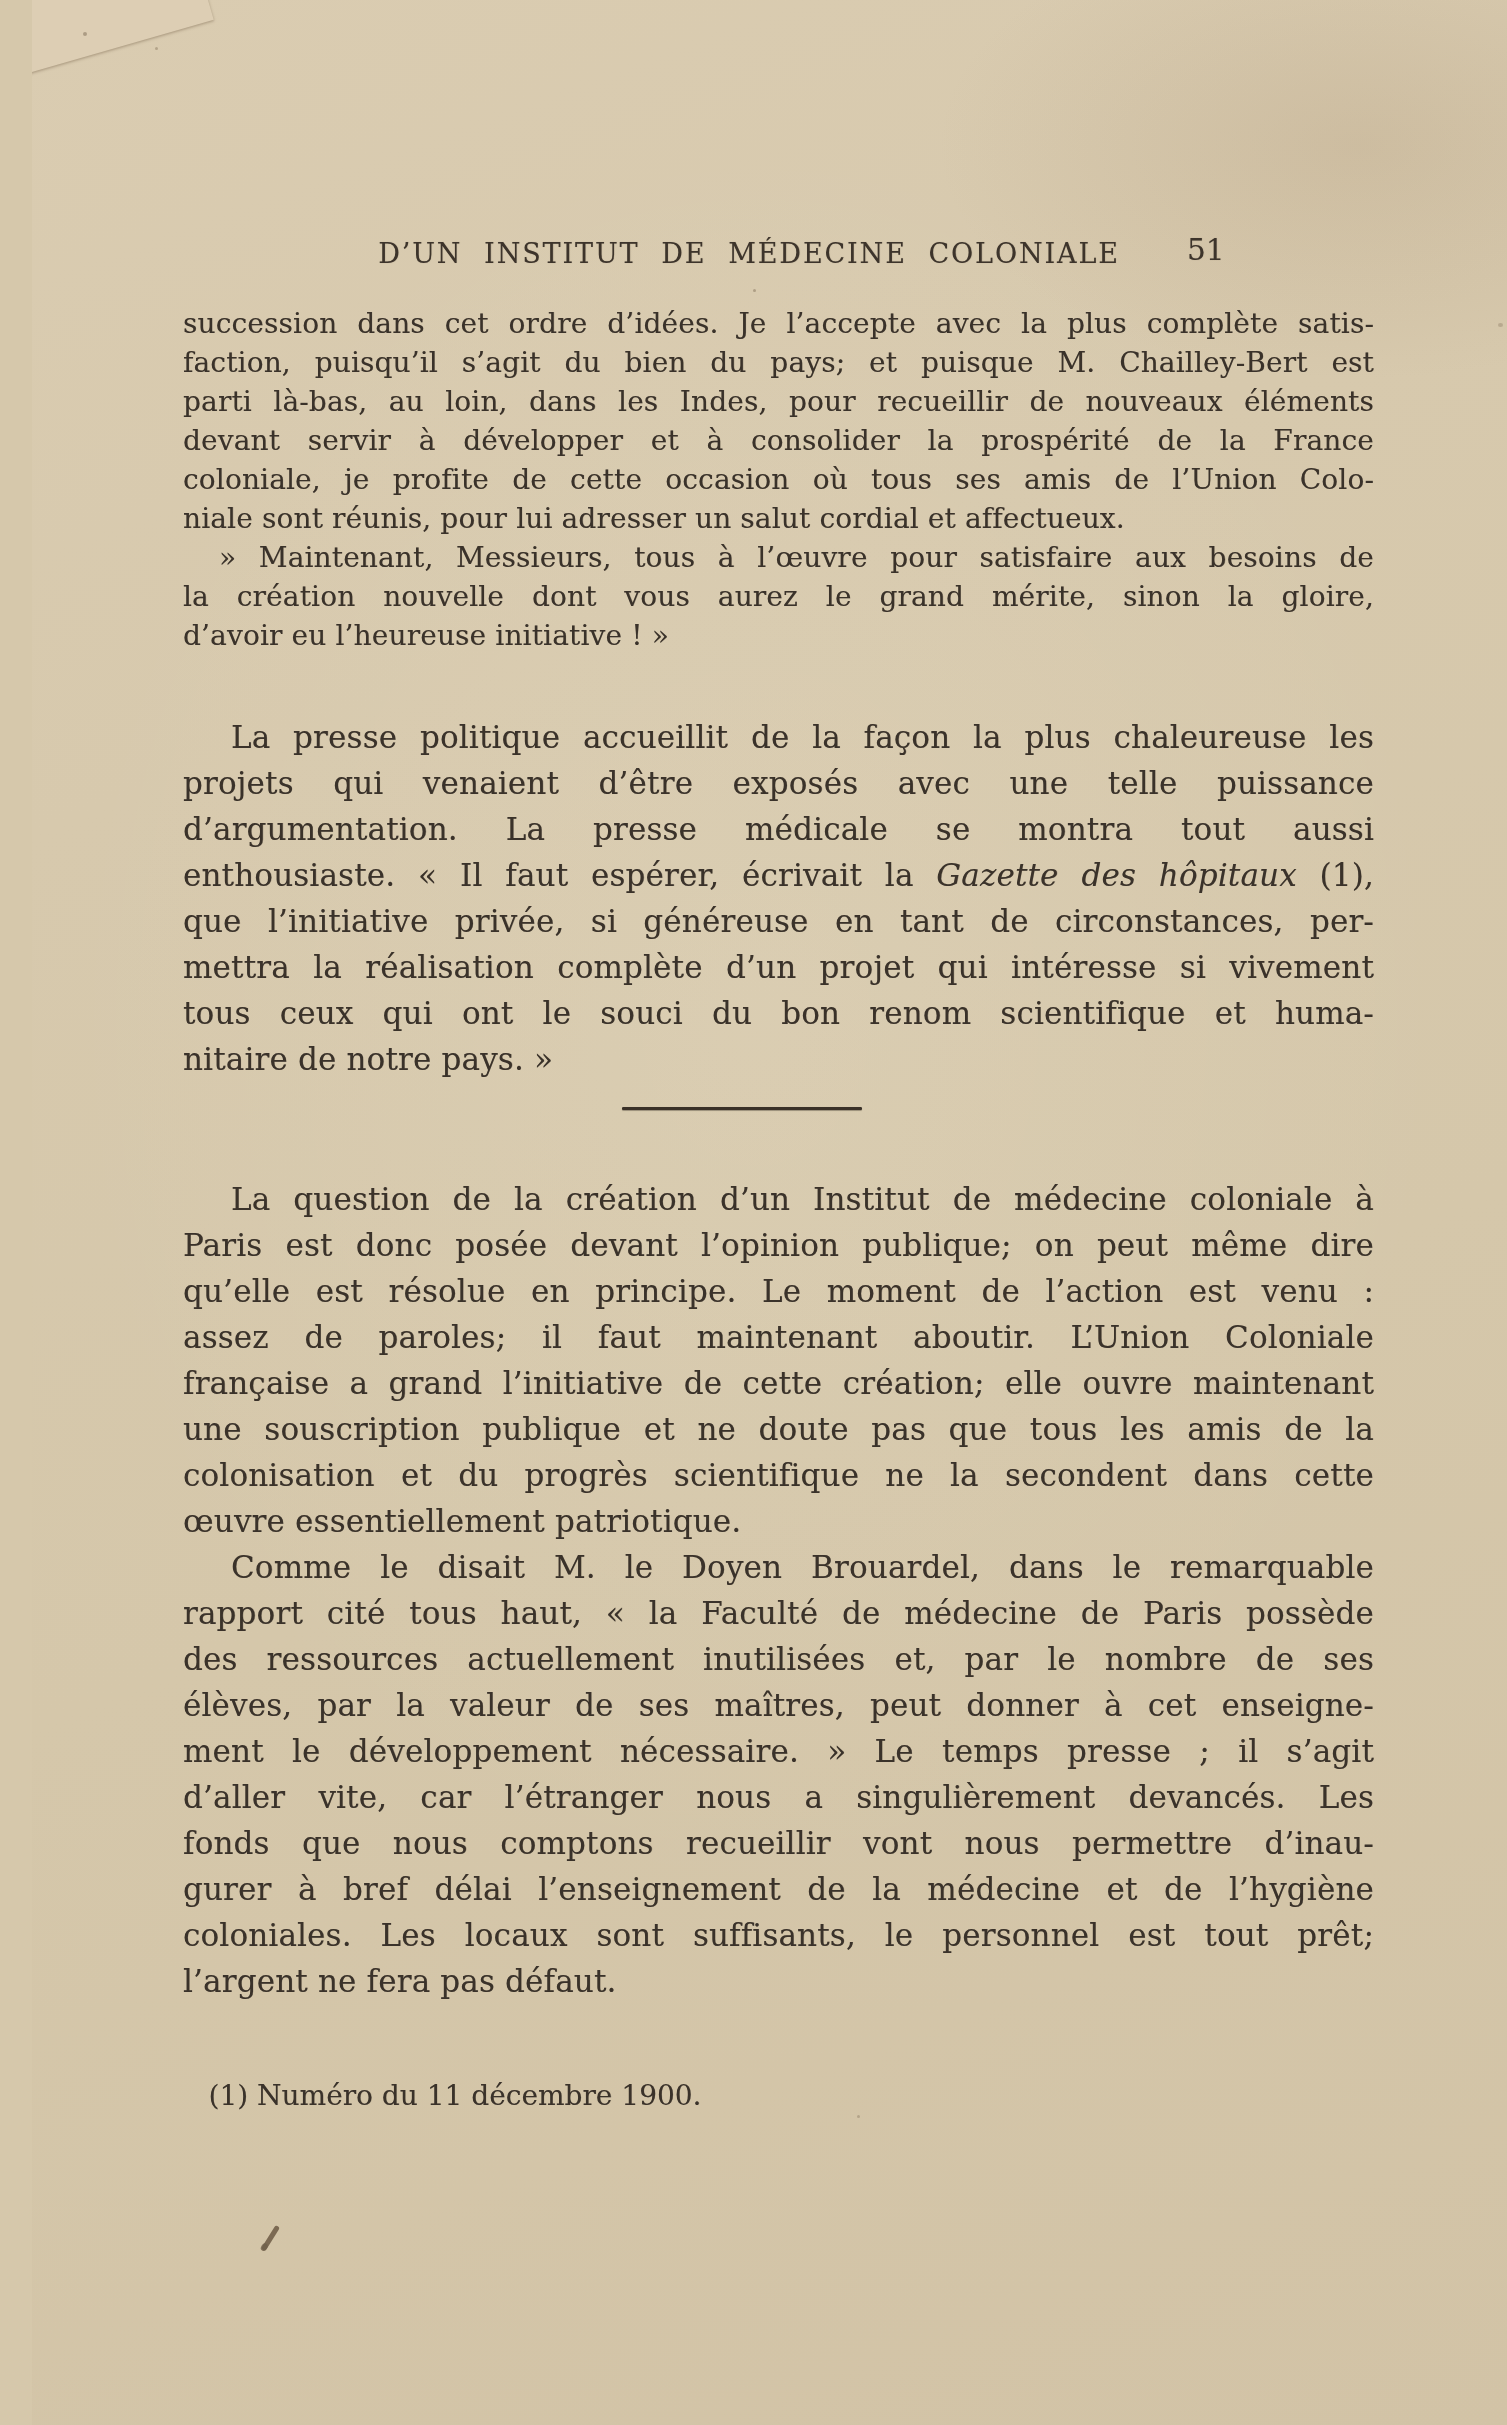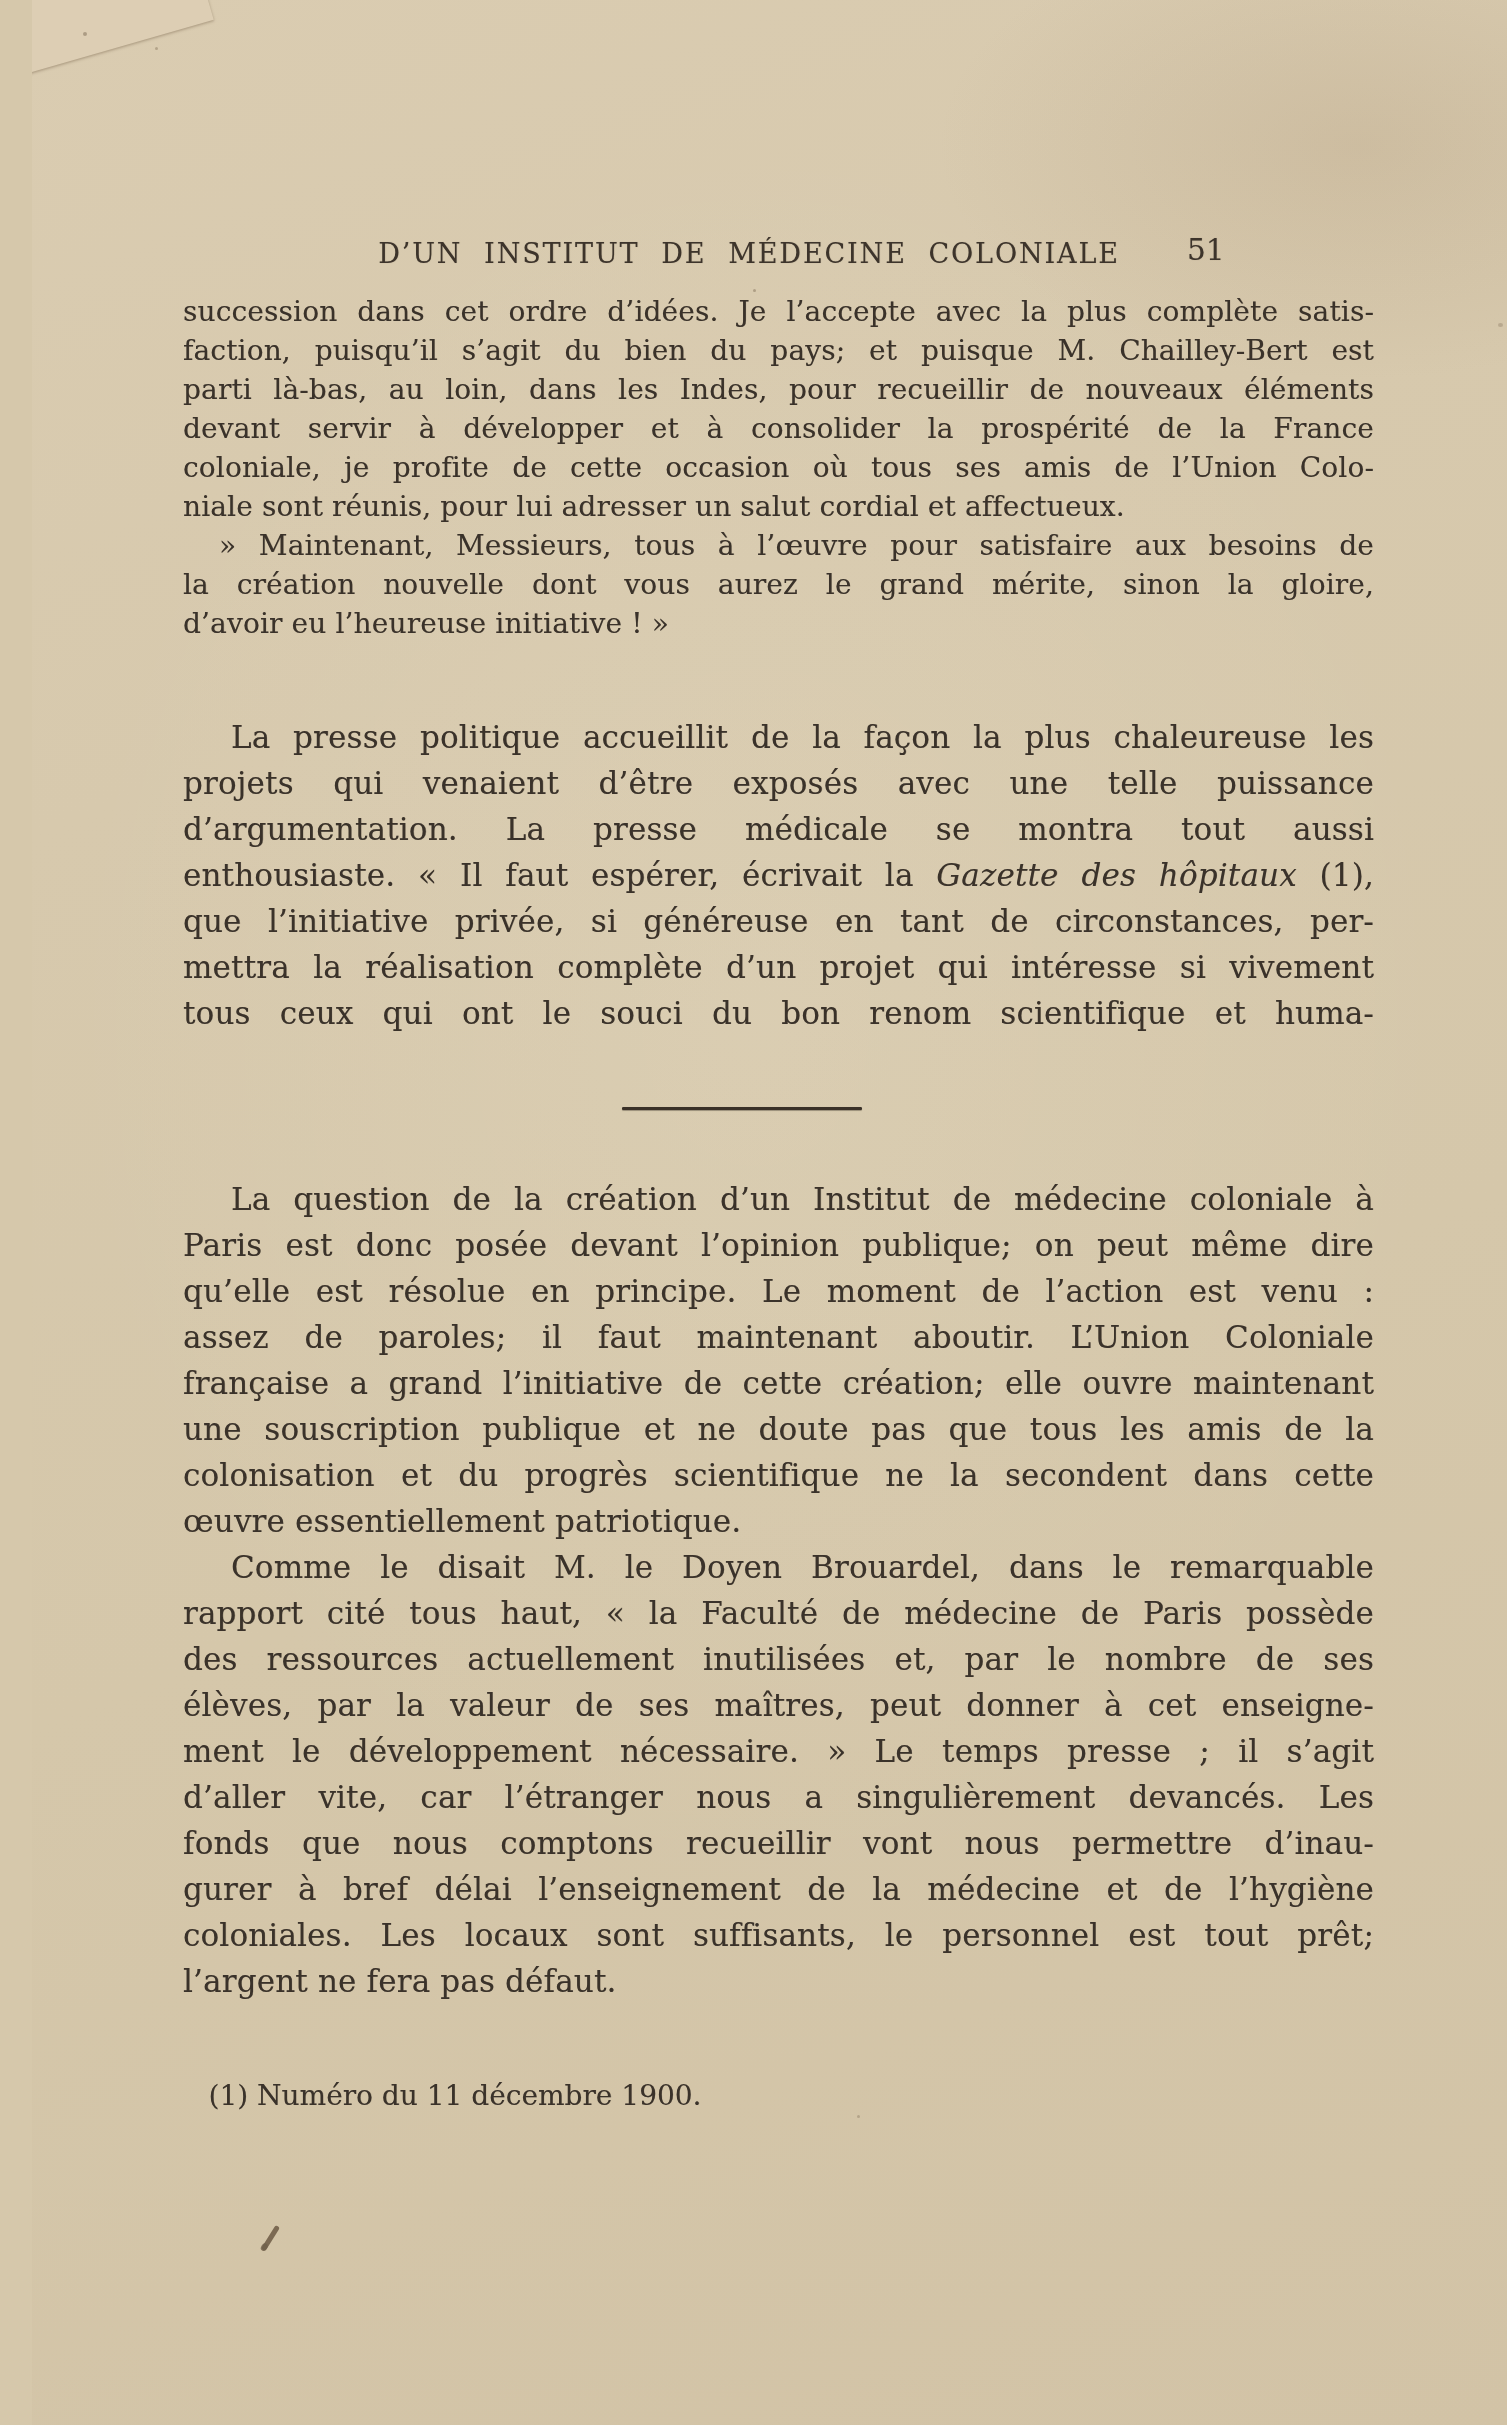--- a/index.html
+++ b/index.html
@@ -44,21 +44,21 @@
     position:absolute;left:1155px;top:233px;
     font-size:29.5px;line-height:35px;color:#3d342b;
     text-shadow:0.3px 0.3px 0.7px rgba(58,48,38,0.35);
   }
 
   .text-block{
     position:absolute;left:151px;width:1191px;
     text-shadow:0.3px 0.3px 0.6px rgba(56,46,36,0.33);
     letter-spacing:0.005em;
   }
-  .block-a{top:292px;font-size:28px;line-height:39px;}
+  .block-a{top:304px;font-size:28px;line-height:39px;}
   .block-b{top:714px;font-size:31px;line-height:46px;}
   .block-c{top:1176px;font-size:31px;line-height:46px;}
 
   .tline{text-align:justify;text-align-last:justify;white-space:normal;}
   .tline.last{text-align-last:left;}
   .block-a .para.indent .tline:first-child{padding-left:36px;}
   .block-b .para.indent .tline:first-child{padding-left:48px;}
   .block-c .para.indent .tline:first-child{padding-left:48px;}
   .tline i{font-style:italic;}
 
@@ -103,20 +103,21 @@
 
   <div class="text-block block-b">
       <div class="para indent">
         <div class="tline">La presse politique accueillit de la façon la plus chaleureuse les</div>
         <div class="tline">projets qui venaient d’être exposés avec une telle puissance</div>
         <div class="tline">d’argumentation. La presse médicale se montra tout aussi</div>
         <div class="tline">enthousiaste. « Il faut espérer, écrivait la <i>Gazette des hôpitaux</i> (1),</div>
         <div class="tline">que l’initiative privée, si généreuse en tant de circonstances, per-</div>
         <div class="tline">mettra la réalisation complète d’un projet qui intéresse si vivement</div>
         <div class="tline">tous ceux qui ont le souci du bon renom scientifique et huma-</div>
+        <div class="tline last">nitaire de notre pays. »</div>
       </div>
     </div>
 
   <div class="section-divider"></div>
 
   <div class="text-block block-c">
       <div class="para indent">
         <div class="tline">La question de la création d’un Institut de médecine coloniale à</div>
         <div class="tline">Paris est donc posée devant l’opinion publique; on peut même dire</div>
         <div class="tline">qu’elle est résolue en principe. Le moment de l’action est venu :</div>

